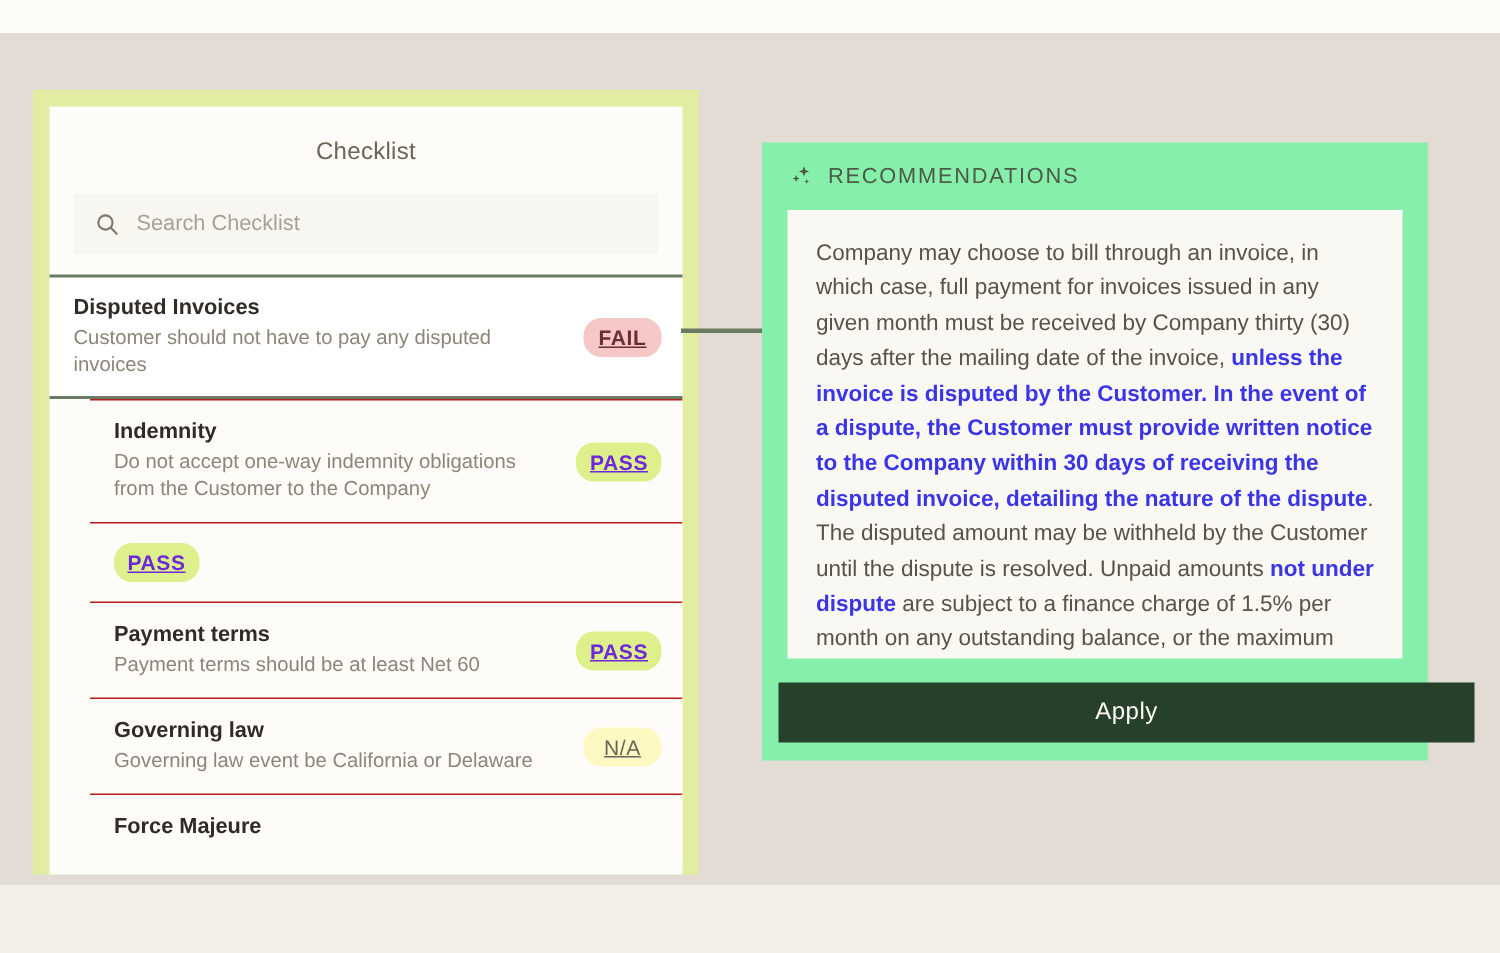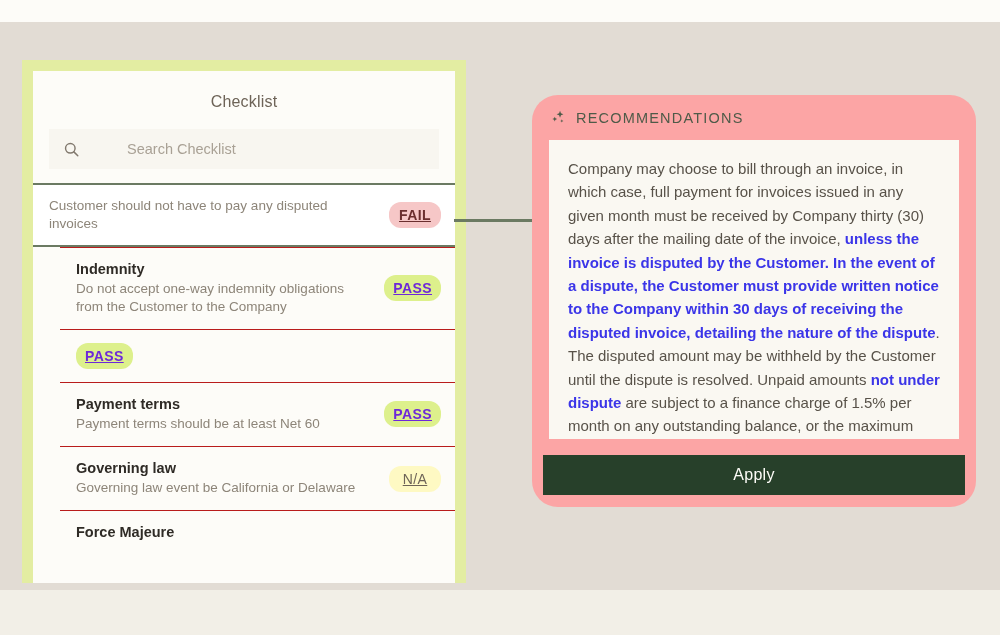--- a/index.html
+++ b/index.html
@@ -89,21 +89,20 @@
   }
   .search-input {
     border: 0;
     outline: 0;
     background: transparent;
     font-family: "Liberation Sans", sans-serif;
     font-size: 14.5px;
     color: #7f1d1d;
     width: 100%;
     padding: 0;
-    margin-left: 36px;
   }
   .search-input::placeholder {
     color: #a9a195;
     opacity: 1;
   }
 
   .rows {
     margin-top: 14px;
   }
 
@@ -170,27 +169,26 @@
     left: 454px;
     top: 219px;
     width: 80px;
     height: 3px;
     background: #6b7a62;
   }
 
   
   .rec-card {
     position: absolute;
-    left: 532px;
+    left: 508px;
     top: 95px;
     width: 444px;
     height: 412px;
-    background: #fca5a5;
-    box-sizing: border-box;
-    border-radius: 26px;
+    background: #86efac;
+    box-sizing: border-box;
   }
   .rec-head {
     display: flex;
     align-items: center;
     padding: 14px 18px 0 18px;
   }
   .sparkle-icon {
     width: 17px;
     height: 17px;
     flex: 0 0 auto;
@@ -218,21 +216,21 @@
   }
   .rec-text .hl {
     color: #3b35e8;
     font-weight: bold;
   }
 
   .apply-btn {
     position: absolute;
     left: 11px;
     bottom: 12px;
-    width: 422px;
+    width: 464px;
     height: 40px;
     background: #27402a;
     color: #fdfcf8;
     border: 0;
     font-family: "Liberation Sans", sans-serif;
     font-size: 16px;
     letter-spacing: .3px;
     cursor: pointer;
   }
 </style>
@@ -256,20 +254,21 @@
             <line x1="12.8" y1="12.8" x2="17.4" y2="17.4"></line>
           </svg>
         </span>
         <input class="search-input" type="text" placeholder="Search Checklist" style="">
       </div>
 
       <div class="rows">
 
         <div class="row selected">
           <div class="row-text">
+            <p class="row-title">Disputed Invoices</p>
             <p class="row-desc">Customer should not have to pay any disputed invoices</p>
           </div>
           <span class="badge fail">FAIL</span>
         </div>
 
         <div class="row">
           <div class="row-text">
             <p class="row-title">Indemnity</p>
             <p class="row-desc">Do not accept one-way indemnity obligations from the Customer to the Company</p>
           </div>

